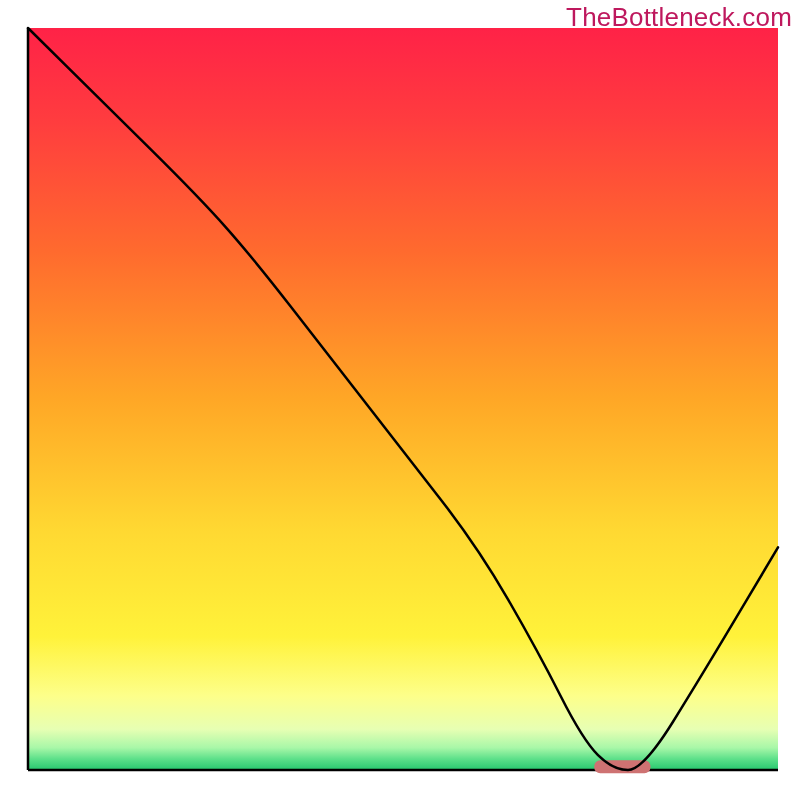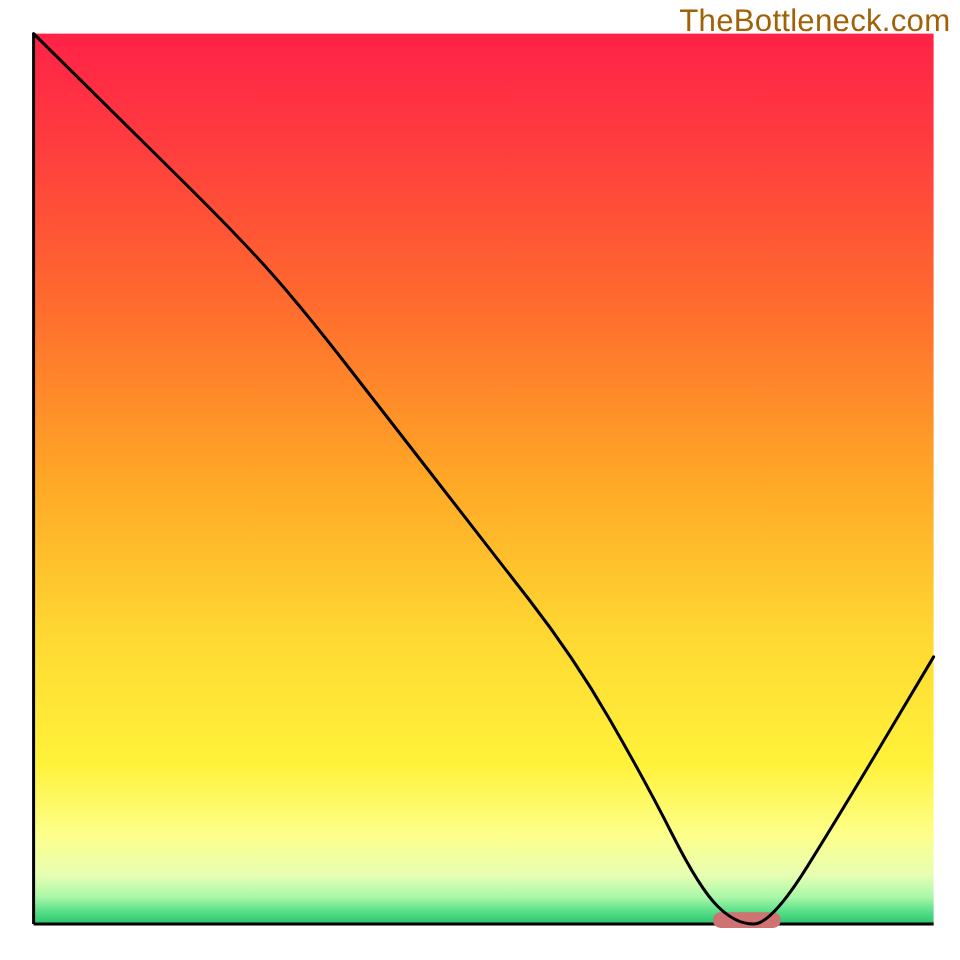--- a/index.html
+++ b/index.html
@@ -14,21 +14,21 @@
     position: absolute;
     left: 0;
     top: 0;
     width: 800px;
     height: 800px;
   }
   .watermark {
     position: absolute;
     top: 2px;
     right: 8px;
-    color: #a16207;
+    color: #be185d;
     font-size: 26px;
     font-weight: 500;
     letter-spacing: 0.2px;
   }
   svg {
     position: absolute;
     left: 0;
     top: 0;
   }
 </style>

